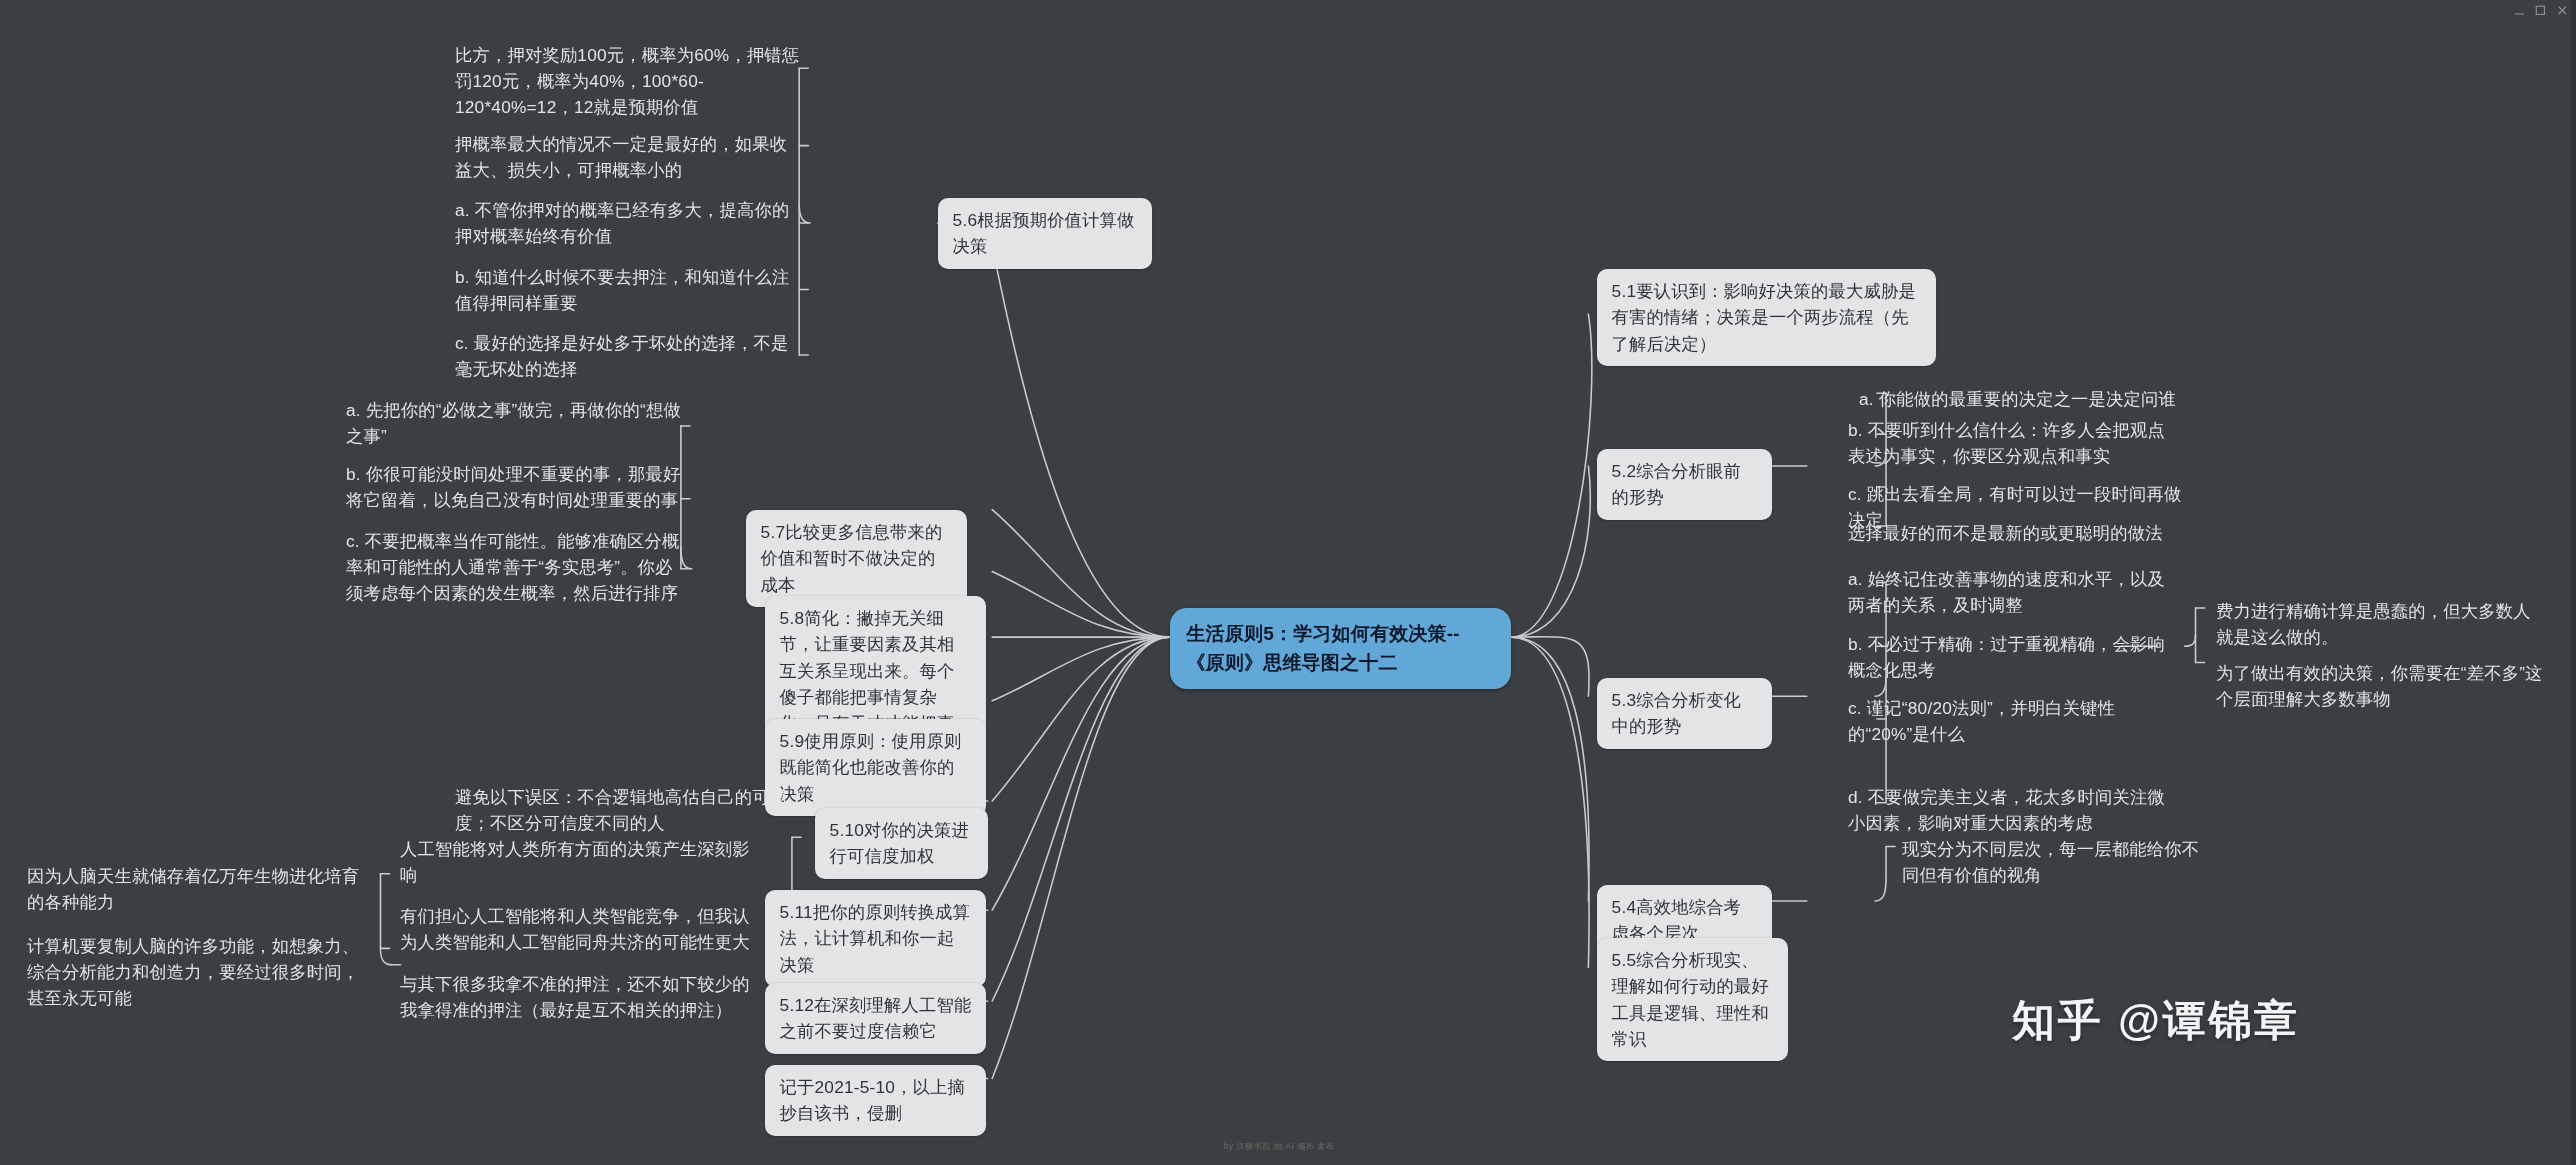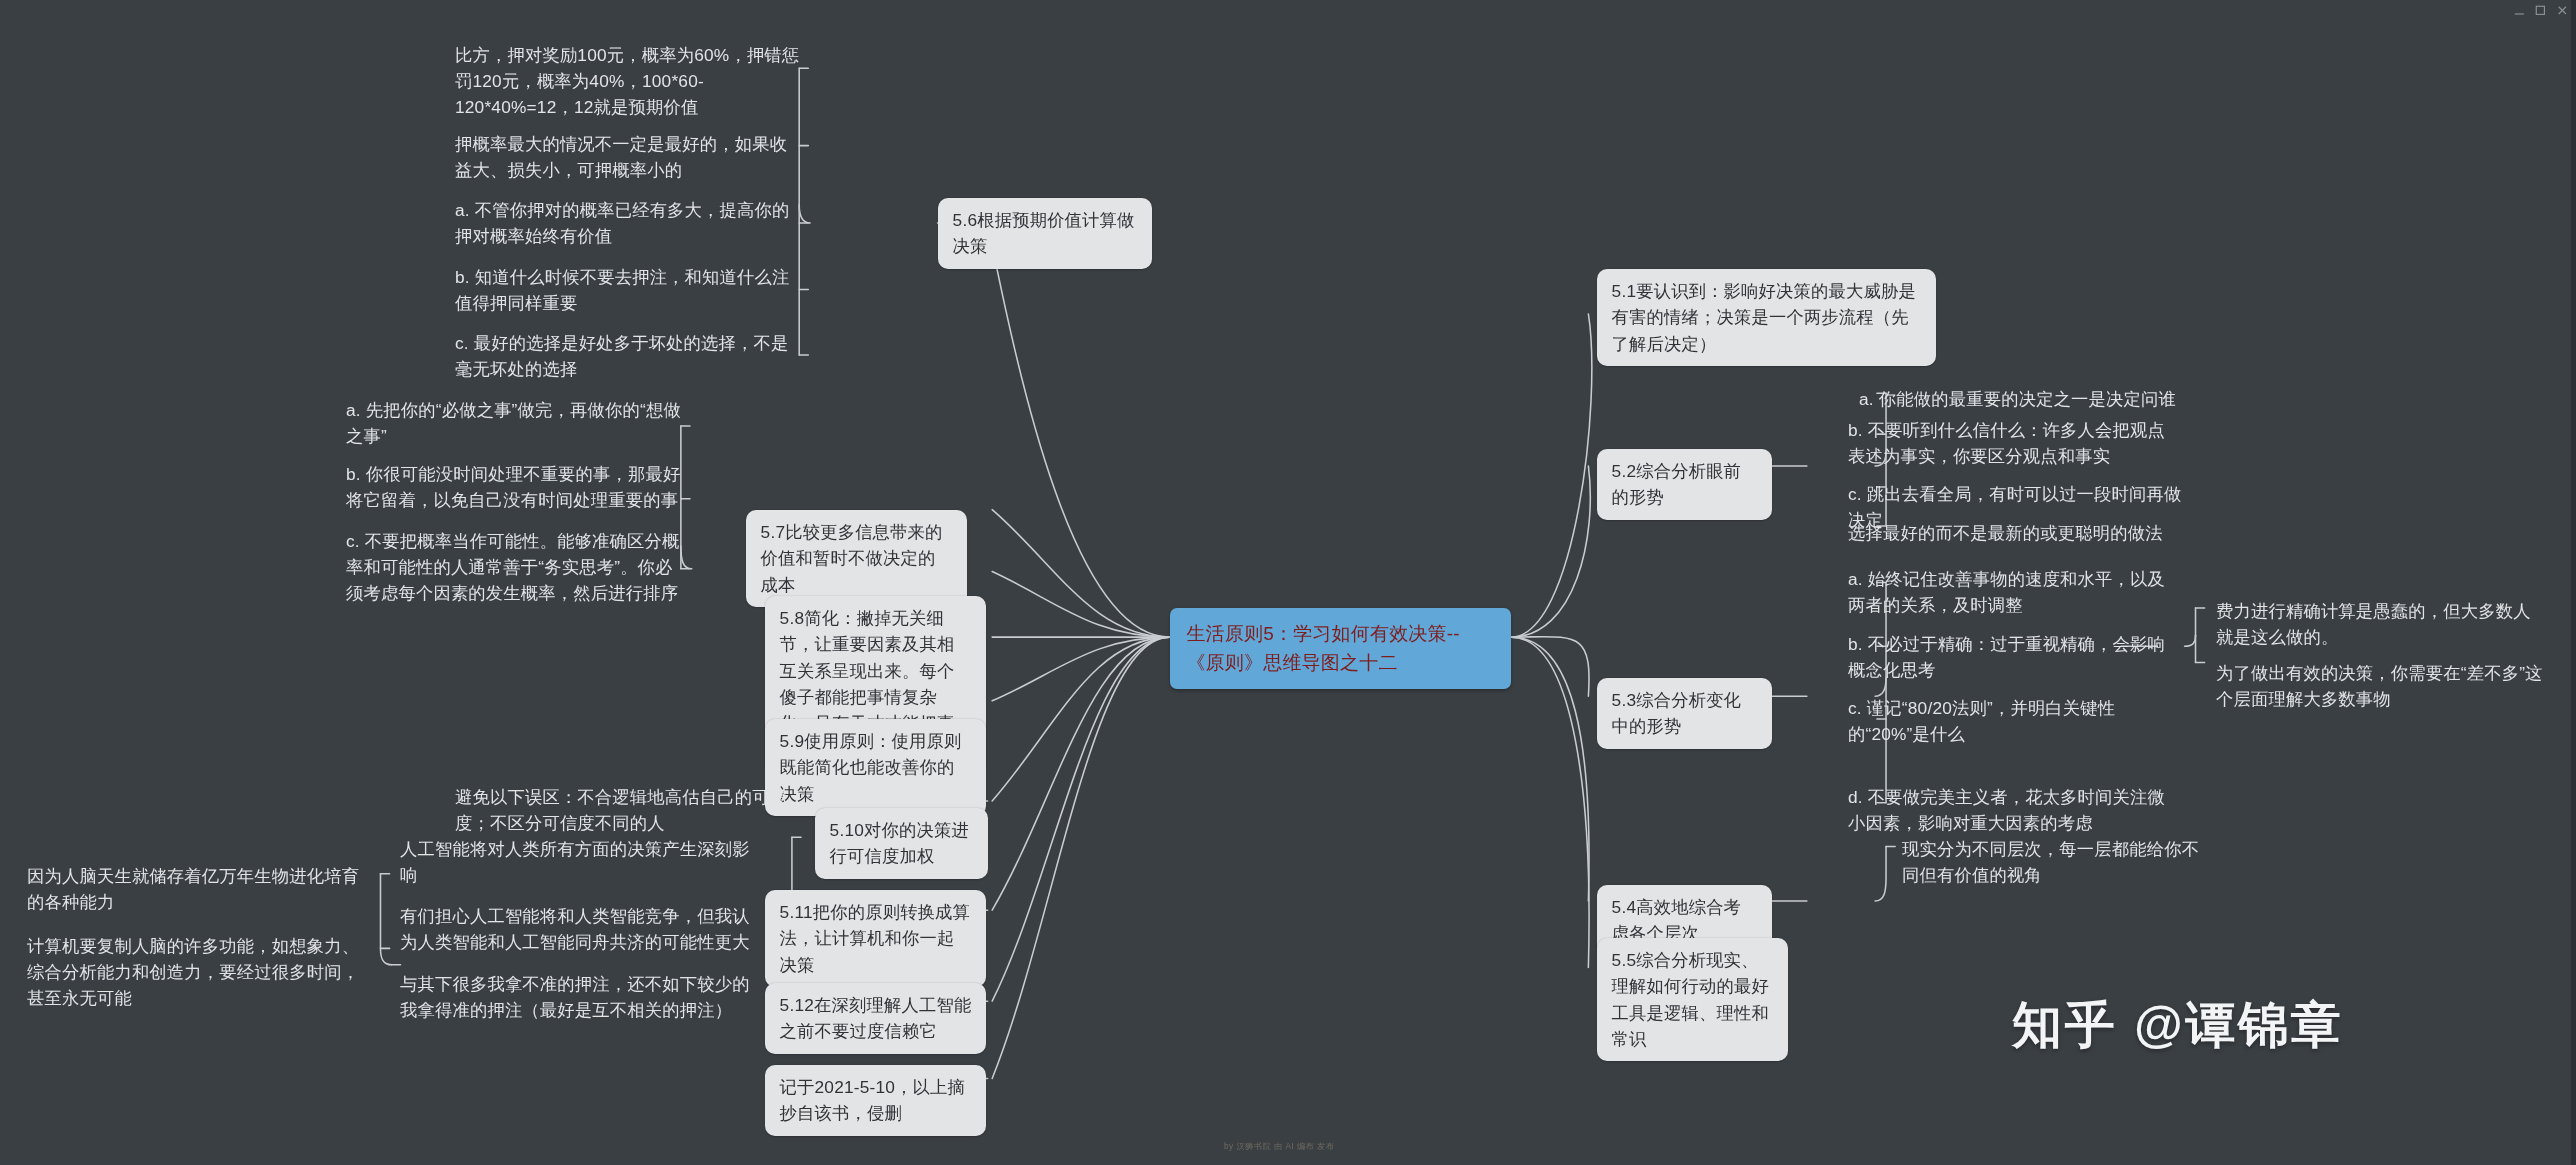--- a/index.html
+++ b/index.html
@@ -40,26 +40,27 @@
   }
   
   .leaf {
     color: #e2e4e6;
     padding: 5.5px 9px;
     background: transparent;
   }
   
   .root {
     background: #61a8d8;
-    color: #7f1d1d;
-    border-radius: 7px;
+    color: #0f172a;
+    border-radius: 17px;
     padding: 11px 16.4px;
     font-size: 19px;
     line-height: 1.55;
     box-shadow: 0 1.8px 3.6px rgba(0,0,0,0.28);
+    font-weight: bold;
   }
   .center-text { text-align: left; }
 
   
   #winctl {
     position: absolute;
     top: 3.6px; right: 7.3px;
     display: flex; gap: 9px;
     align-items: center;
     z-index: 40;
@@ -68,21 +69,21 @@
     width: 12.7px; height: 12.7px;
     position: relative;
     opacity: 0.55;
   }
   .wbtn .g { stroke: #cfd3d6; }
 
   #watermark {
     position: absolute;
     left: 2012px; top: 992px;
     color: #f3f4f5;
-    font-size: 50px;
+    font-size: 43px;
     font-weight: 700;
     letter-spacing: 2.7px;
     text-shadow: 0 1.8px 4.6px rgba(0,0,0,0.35);
     z-index: 30;
   }
   #footnote {
     position: absolute;
     left: 1224px; top: 1141px;
     font-size: 8.2px;
     color: #6f6a5e;

